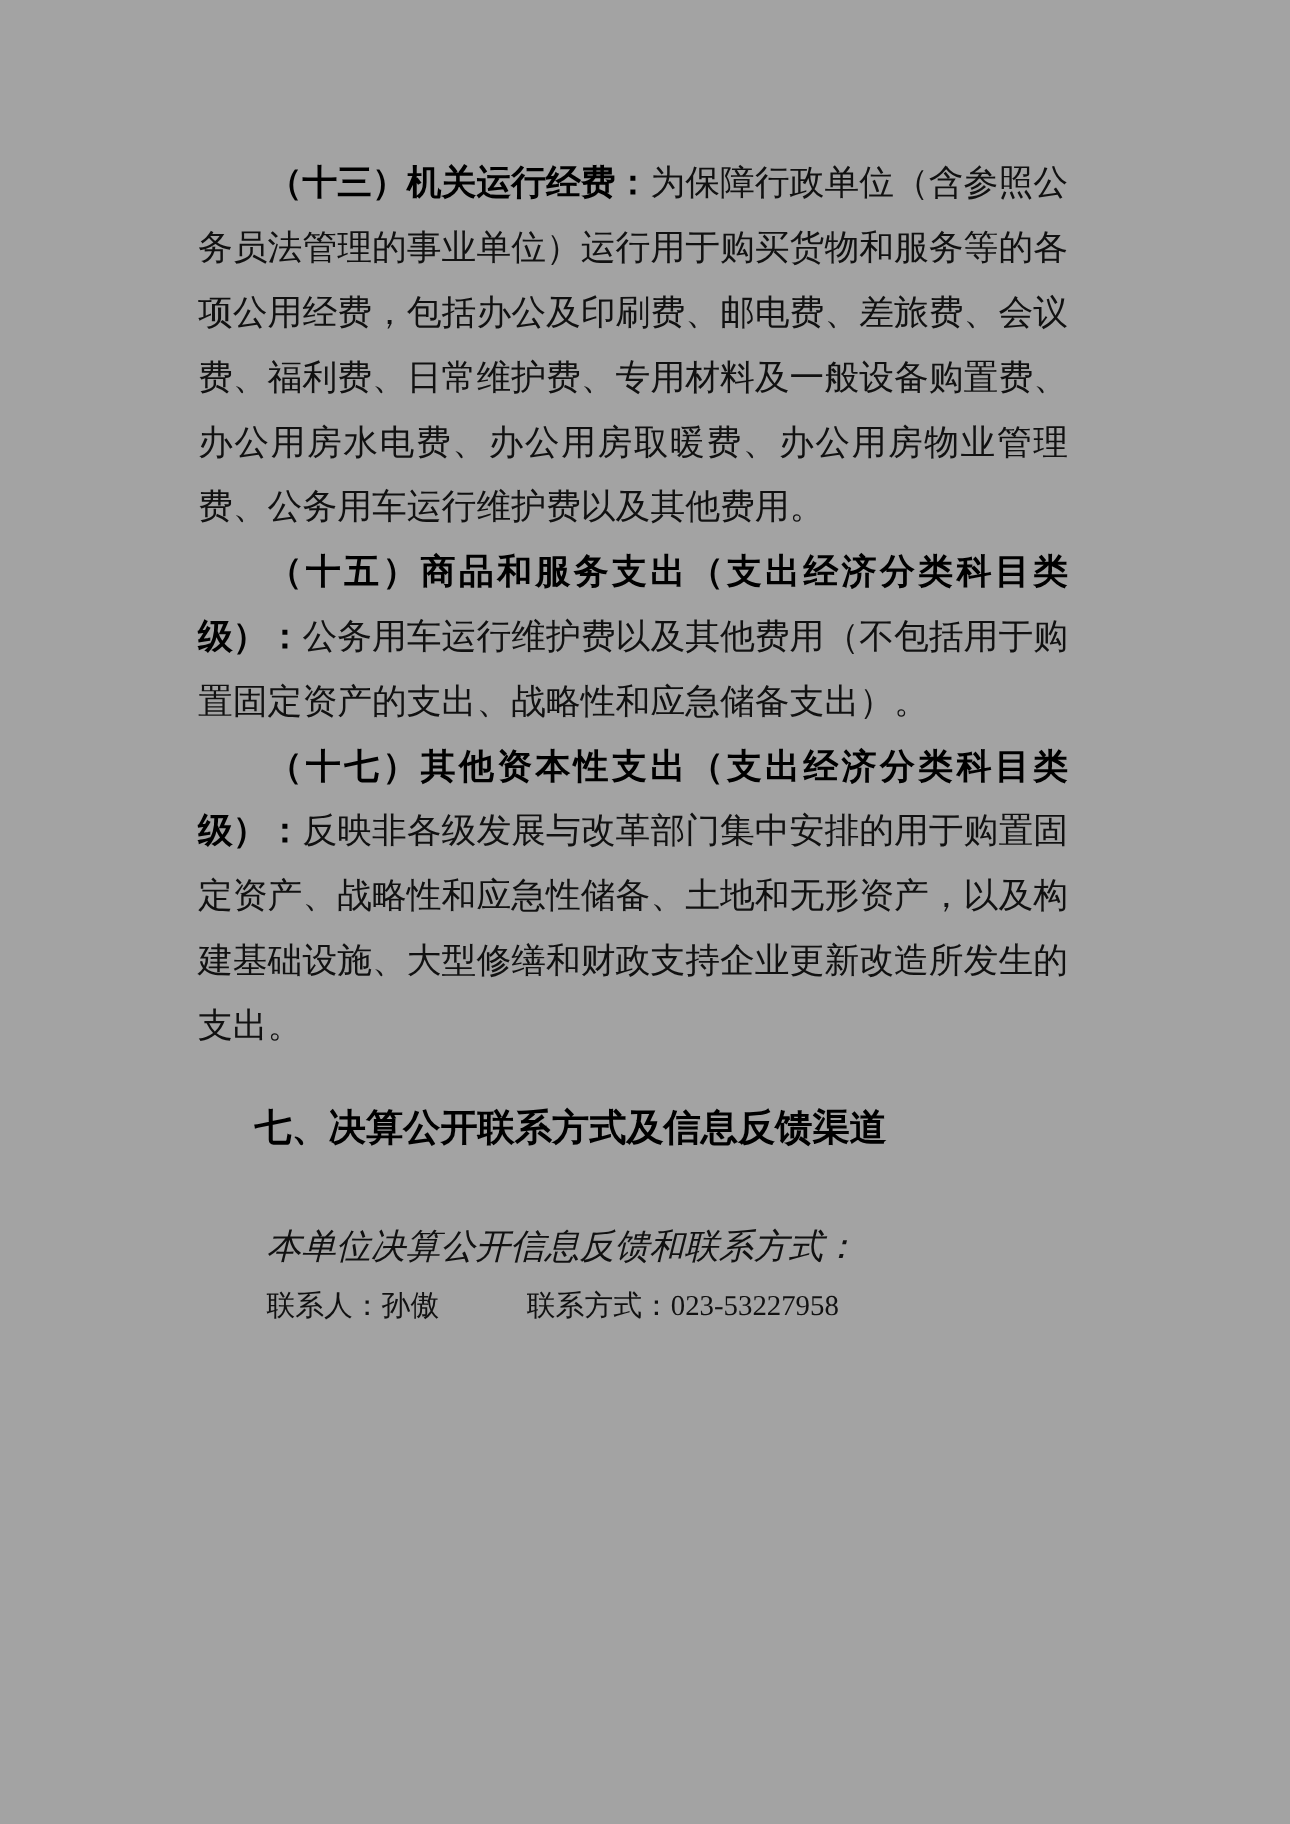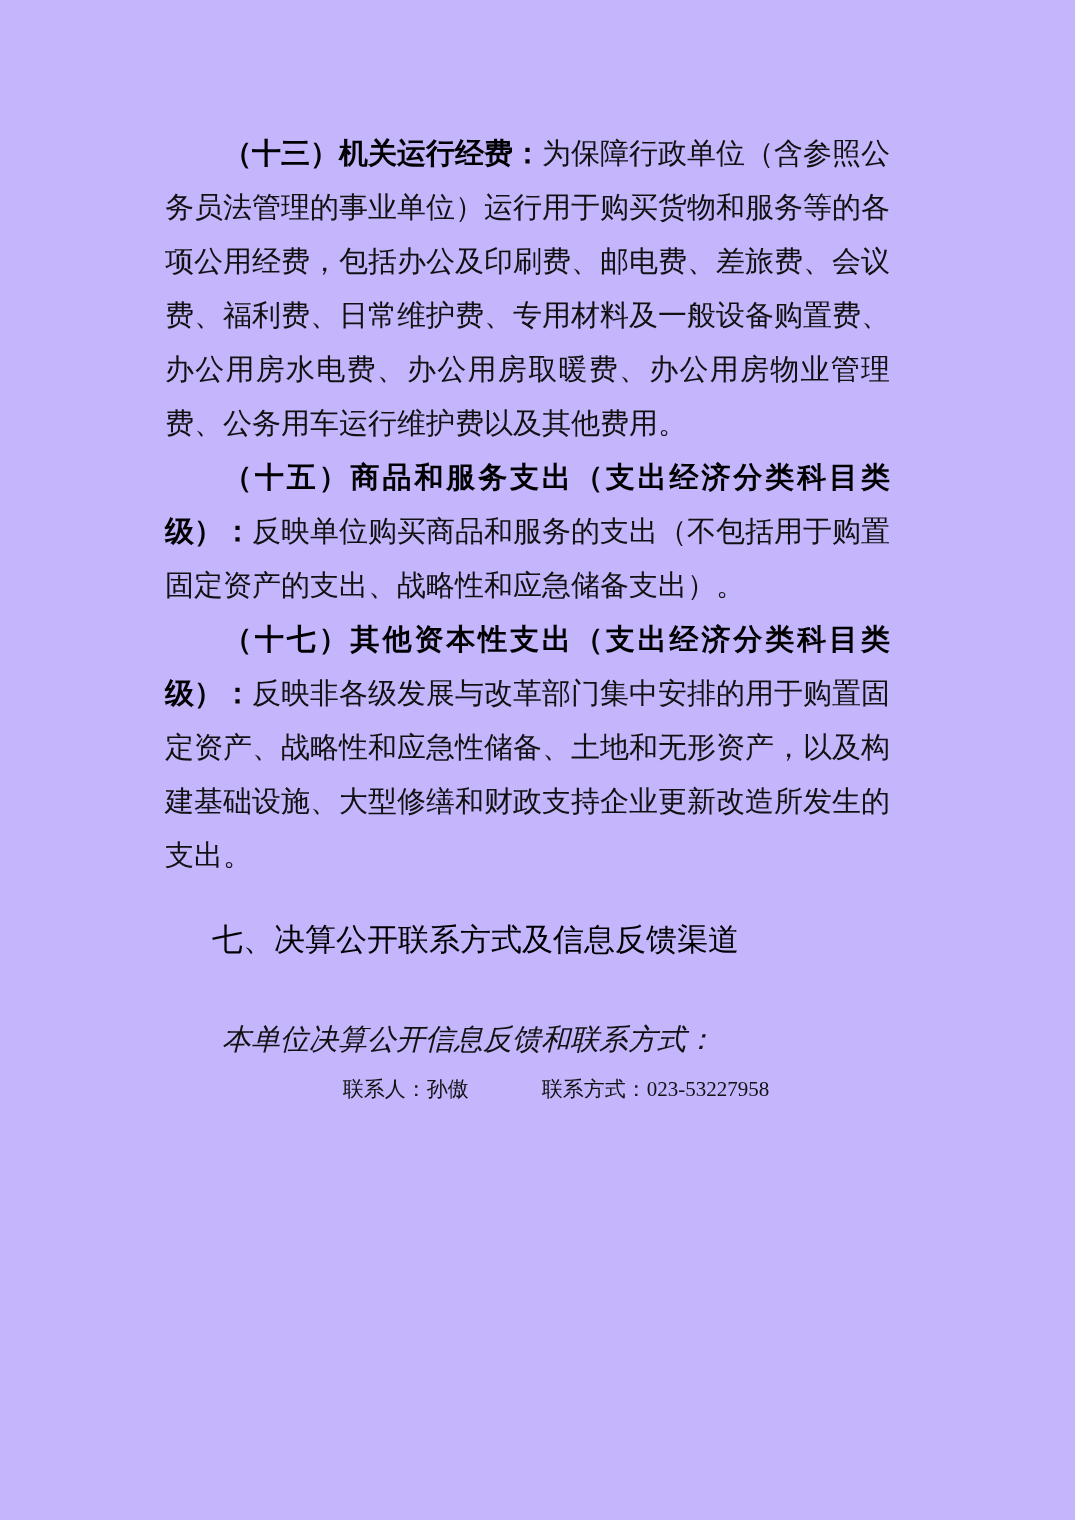--- a/index.html
+++ b/index.html
@@ -4,21 +4,21 @@
 <style>
   html, body {
     margin: 0;
     padding: 0;
     background: #ffffff;
   }
   .page {
     position: relative;
     width: 1075px;
     height: 1520px;
-    background: #c4b5fd;
+    background: #a3a3a3;
     overflow: hidden;
     font-family: "Liberation Serif", serif;
     color: #000000;
   }
   .content {
     position: absolute;
     left: 165px;
     top: 126px;
     width: 725px;
   }
@@ -31,42 +31,41 @@
     font-family: "Liberation Serif", serif;
     color: #111111;
   }
   p.def .head {
     font-weight: bold;
     color: #000000;
   }
   h2.section-heading {
     margin: 38px 0 0 0;
     font-family: "Liberation Sans", sans-serif;
-    font-weight: normal;
+    font-weight: bold;
     font-size: 31px;
     line-height: 40px;
     text-indent: 47px;
     color: #000000;
     text-align: left;
   }
   p.contact-intro {
     margin: 54px 0 0 0;
     font-size: 29px;
     line-height: 50px;
     text-indent: 57px;
     color: #111111;
     font-style: italic;
   }
   p.contact-line {
     margin: 0;
-    font-size: 21px;
+    font-size: 24px;
     line-height: 50px;
     text-indent: 57px;
     color: #111111;
-    text-align: center;
   }
   p.contact-line .gap {
     display: inline-block;
     width: 73px;
   }
   .footer {
     position: absolute;
     left: 0;
     right: 0;
     top: 1402px;
@@ -79,21 +78,21 @@
 </style>
 </head>
 <body>
 
 <div class="page">
   <div class="content">
 
     <p class="def"><span class="head">（十三）机关运行经费：</span><span class="body-text">为保障行政单位（含参照公务员法管理的事业单位）运行用于购买货物和服务等的各项公用经费，包括办公及印刷费、邮电费、差旅费、会议费、福利费、日常维护费、专用材料及一般设备购置费、办公用房水电费、办公用房取暖费、办公用房物业管理费、公务用车运行维护费以及其他费用。</span></p>
 
 
-    <p class="def"><span class="head">（十五）商品和服务支出（支出经济分类科目类级）：</span><span class="body-text">反映单位购买商品和服务的支出（不包括用于购置固定资产的支出、战略性和应急储备支出）。</span></p>
+    <p class="def"><span class="head">（十五）商品和服务支出（支出经济分类科目类级）：</span><span class="body-text">公务用车运行维护费以及其他费用（不包括用于购置固定资产的支出、战略性和应急储备支出）。</span></p>
 
 
     <p class="def"><span class="head">（十七）其他资本性支出（支出经济分类科目类级）：</span><span class="body-text">反映非各级发展与改革部门集中安排的用于购置固定资产、战略性和应急性储备、土地和无形资产，以及构建基础设施、大型修缮和财政支持企业更新改造所发生的支出。</span></p>
 
     <h2 class="section-heading">七、决算公开联系方式及信息反馈渠道</h2>
 
     <p class="contact-intro">本单位决算公开信息反馈和联系方式：</p>
 
     <p class="contact-line"><span>联系人：</span><span>孙傲</span><span class="gap"></span><span>联系方式：</span><span>023-53227958</span></p>
 

